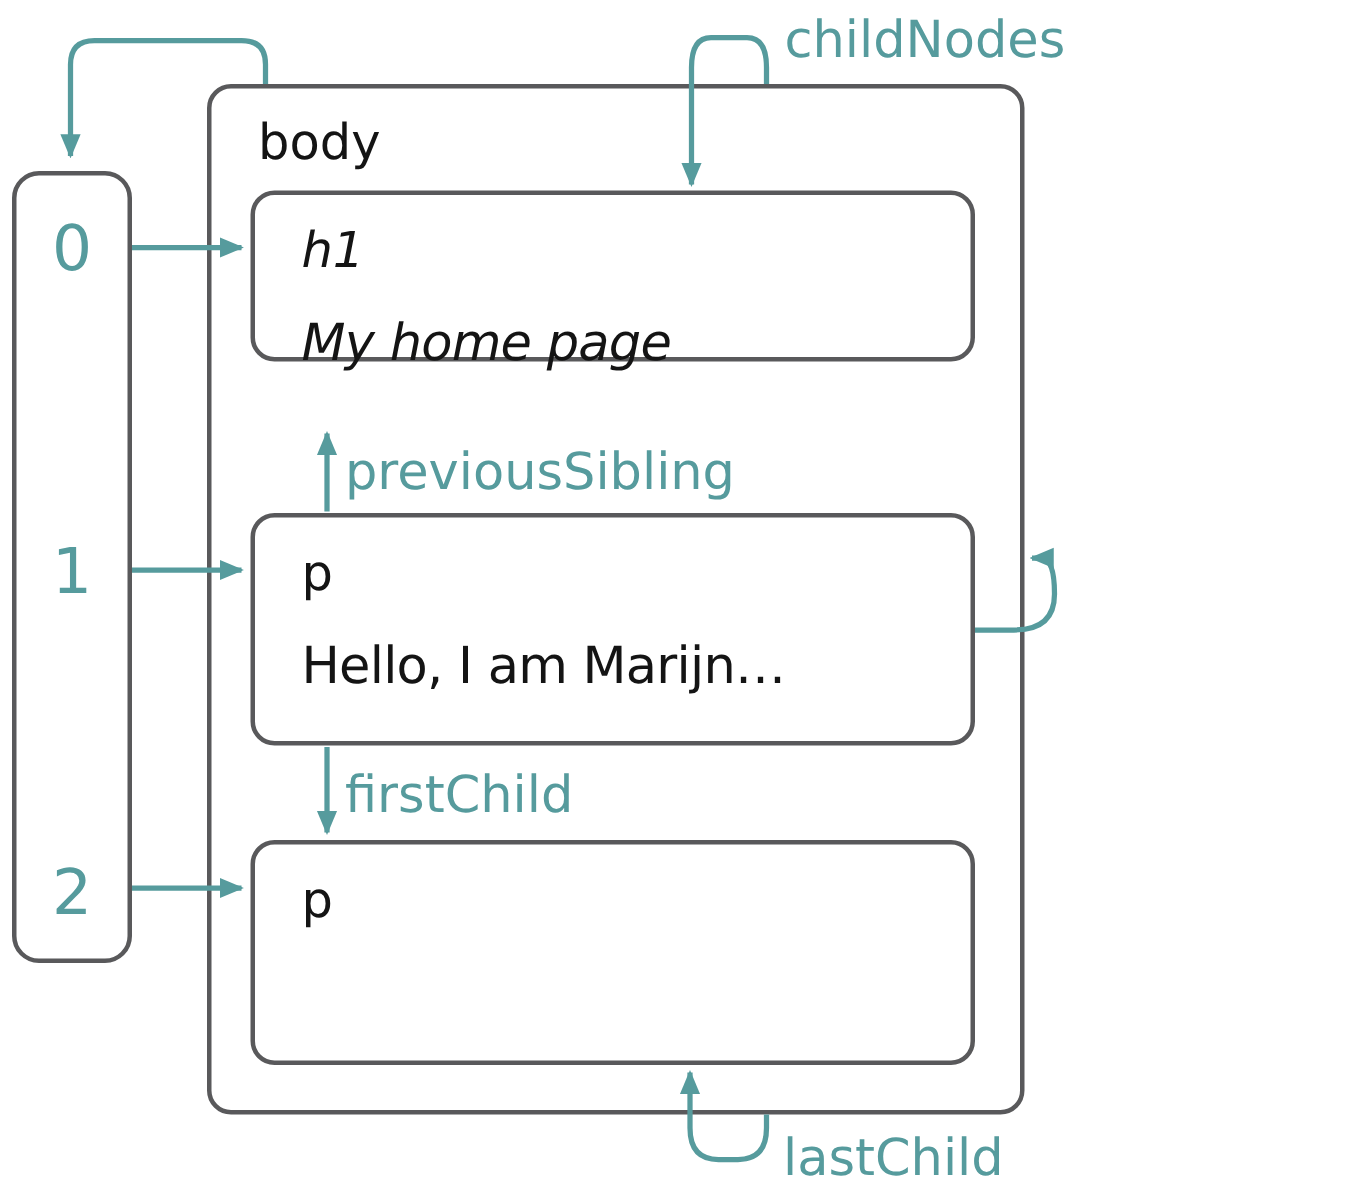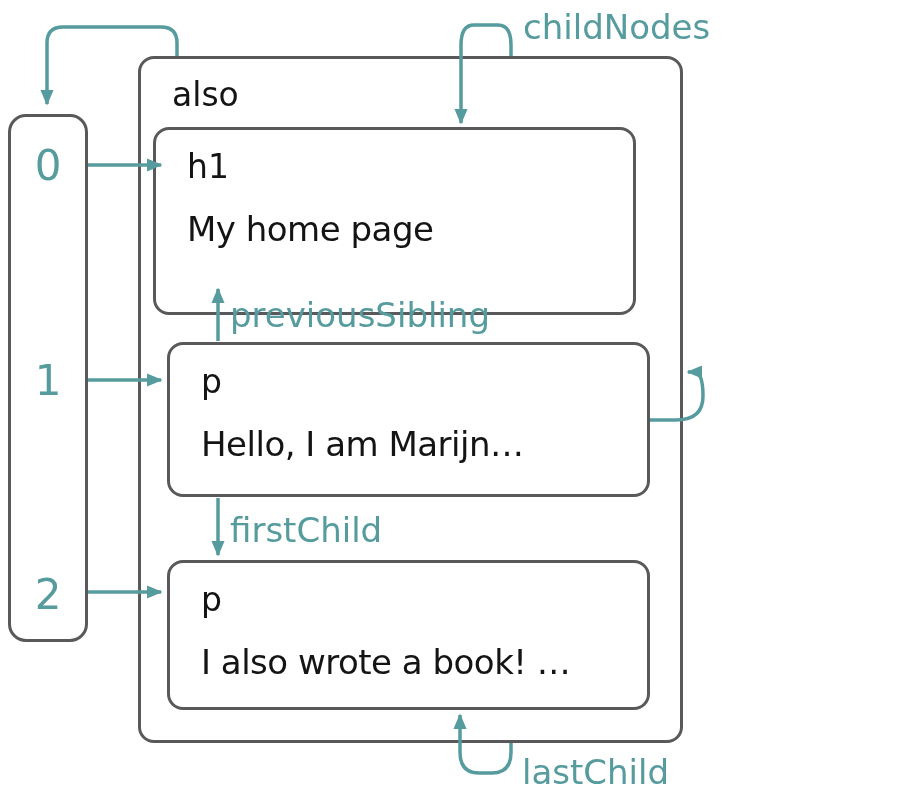--- a/index.html
+++ b/index.html
@@ -19,21 +19,21 @@
   }
   .box{
     position:absolute;
     background:#fff;
     border:3px solid var(--border);
     border-radius:16px;
     box-sizing:border-box;
   }
   .list-box{left:8px;top:114px;width:80px;height:528px;border-radius:18px;}
   .body-box{left:138px;top:56px;width:545px;height:687px;}
-  .h1-box{left:153px;top:127px;width:483px;height:188px;}
+  .h1-box{left:167px;top:127px;width:483px;height:114px;font-style:italic;}
   .p1-box{left:167px;top:342px;width:483px;height:155px;}
   .p2-box{left:167px;top:560px;width:483px;height:150px;}
   .tag{
     position:absolute;left:31px;top:20px;
     font-size:33px;line-height:1;color:var(--ink);white-space:nowrap;
   }
   .body-box .tag{top:19px;}
   .content{
     position:absolute;left:31px;top:82px;
     font-size:34px;line-height:1;color:var(--ink);
@@ -69,36 +69,35 @@
 
 <div class="canvas">
 
   <div class="box list-box">
     <div class="index" style="top:49px">0</div>
     <div class="index" style="top:264px">1</div>
     <div class="index" style="top:478px">2</div>
   </div>
 
   <div class="box body-box">
-    <div class="tag">also</div>
+    <div class="tag">body</div>
   </div>
 
   <div class="box h1-box">
     <div class="tag">h1</div>
     <div class="content">My home page</div>
   </div>
 
   <div class="box p1-box">
     <div class="tag">p</div>
     <div class="content">Hello, I am Marijn…</div>
   </div>
 
   <div class="box p2-box">
     <div class="tag">p</div>
-    <div class="content">I also wrote a book! …</div>
   </div>
 
   <svg class="overlay" viewBox="0 0 901 800" xmlns="http://www.w3.org/2000/svg">
     <defs>
       <marker id="ah" viewBox="0 0 10 10" refX="9" refY="5" markerWidth="4.6" markerHeight="4.6" orient="auto-start-reverse">
         <path d="M0,0.8 L10,5 L0,9.2 Z"></path>
       </marker>
     </defs>
     <path class="link" d="M177 56 L177 43 Q177 27 161 27 L63 27 Q47 27 47 43 L47 104" marker-end="url(#ah)"></path>
     <path class="link" d="M511 56 L511 45 Q511 25 498 25 L474 25 Q461 25 461 45 L461 123" marker-end="url(#ah)"></path>

